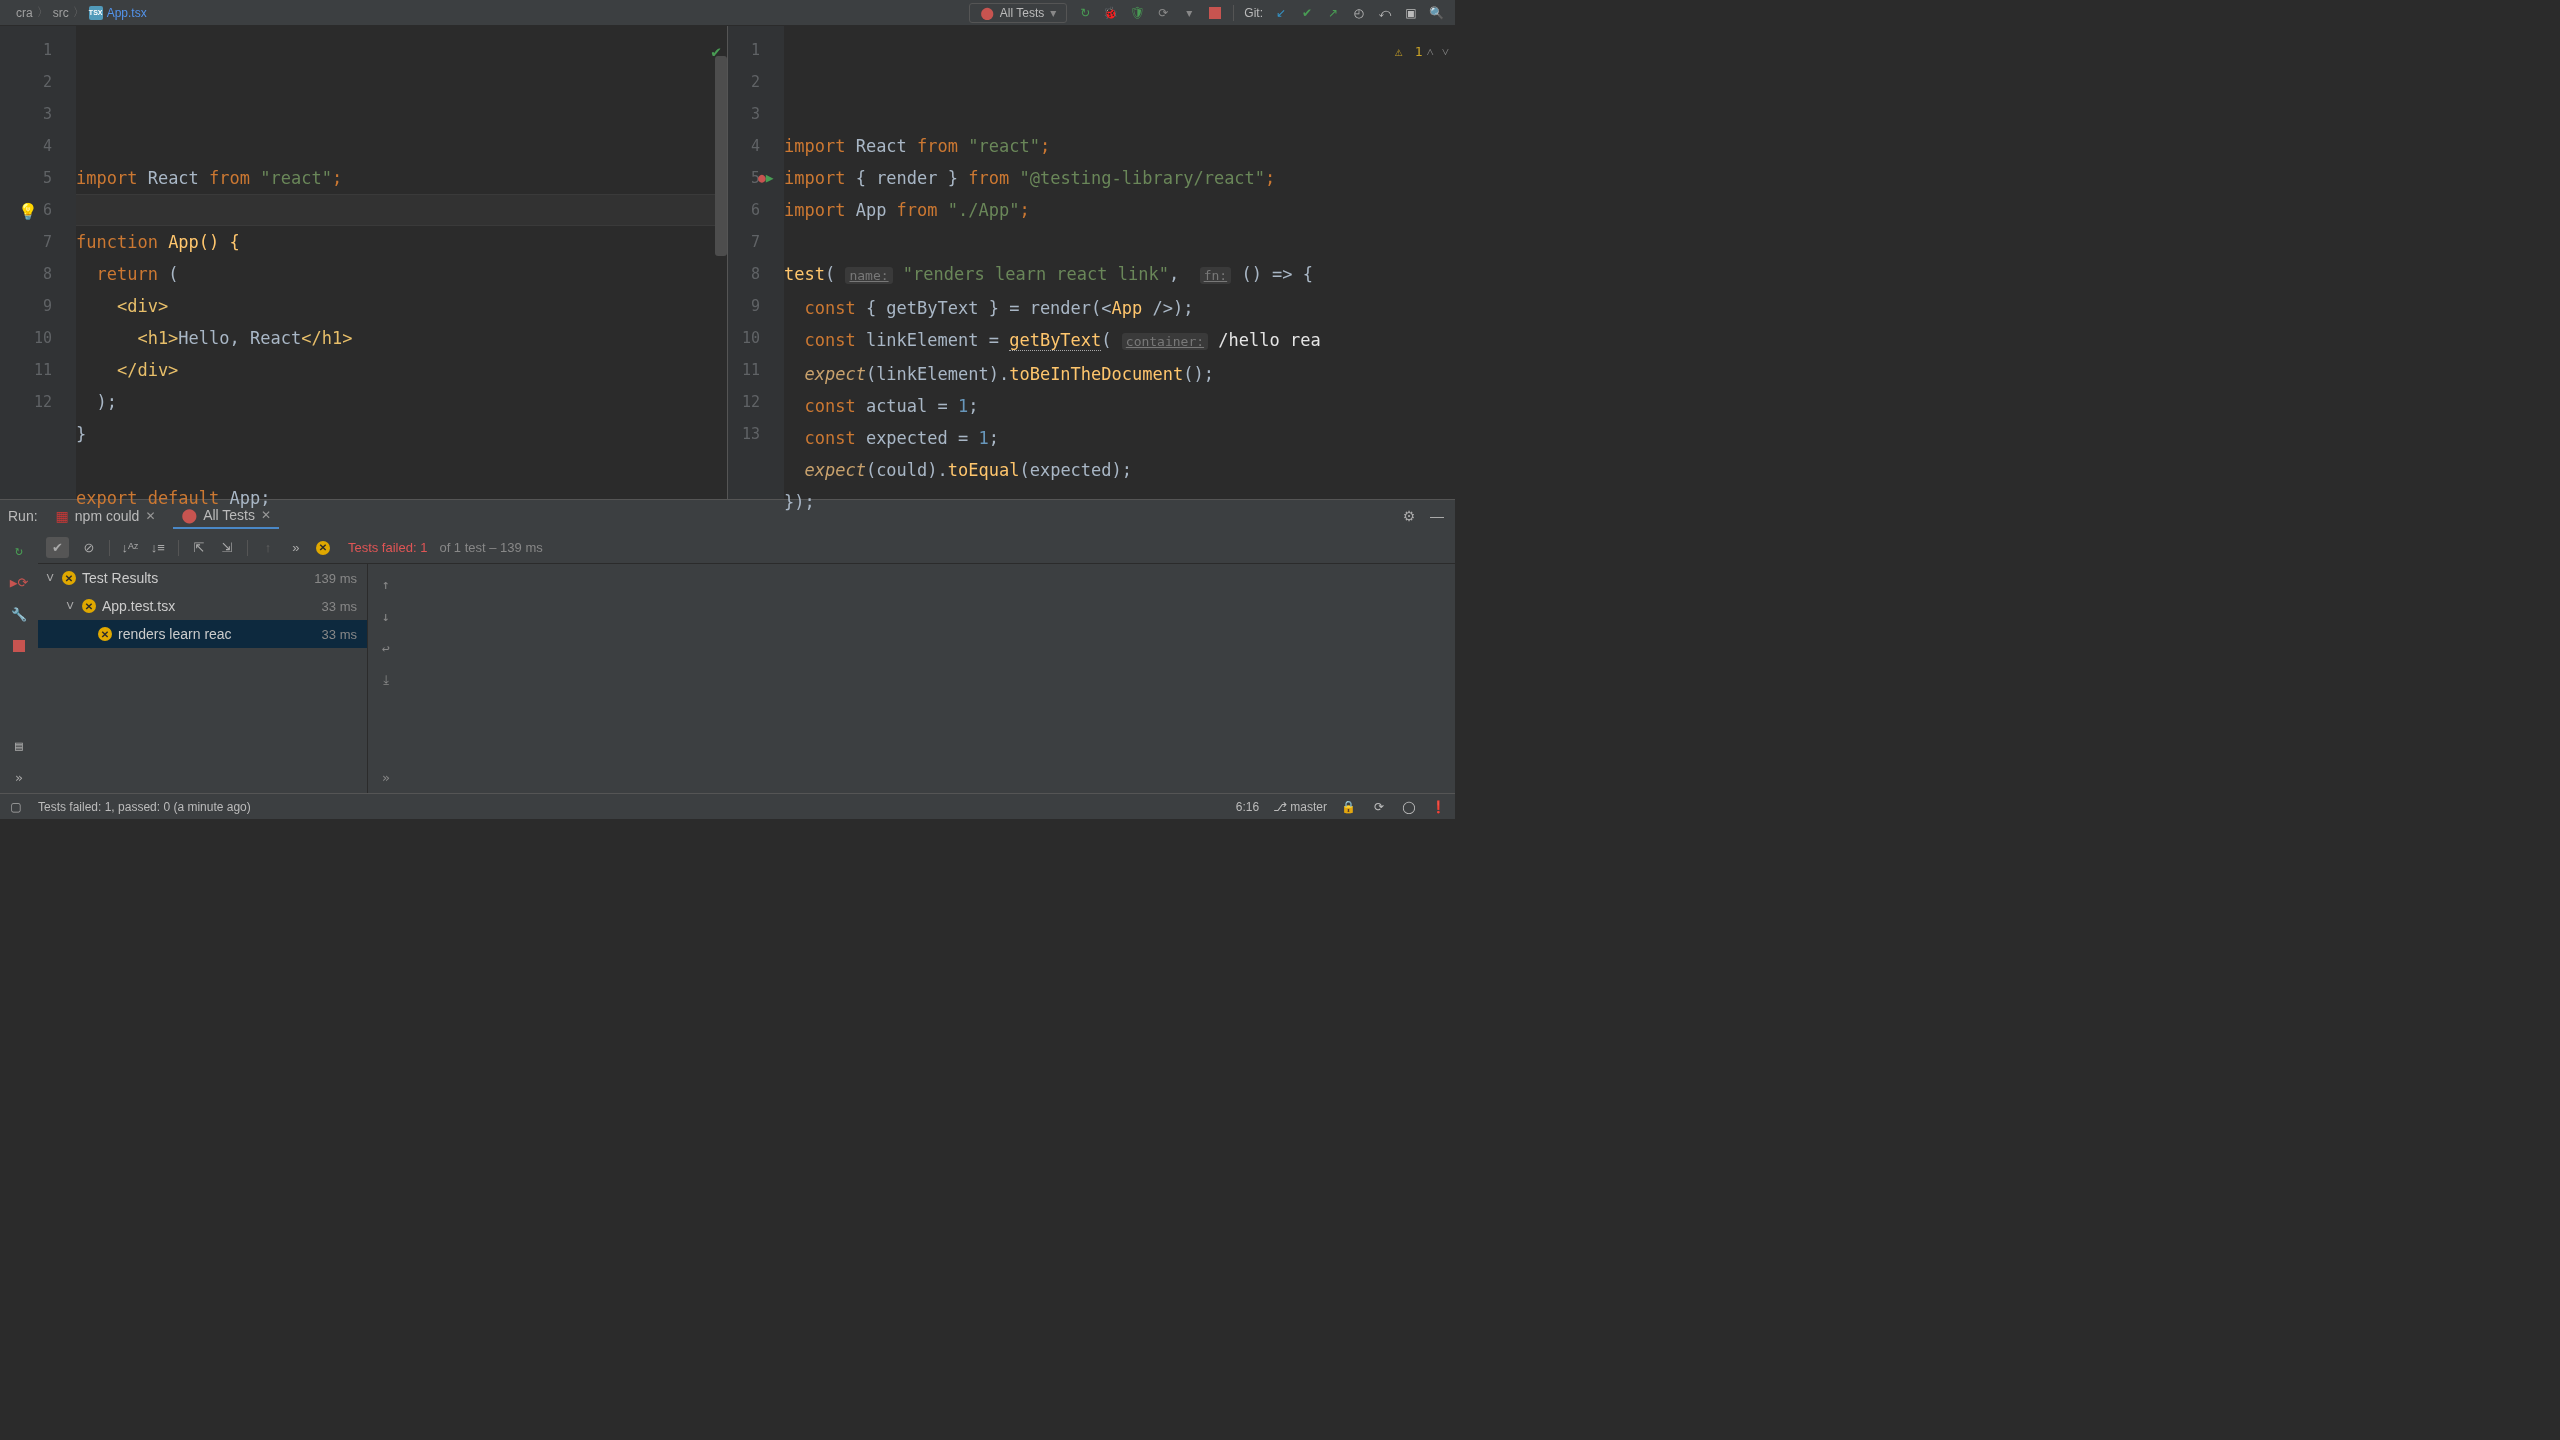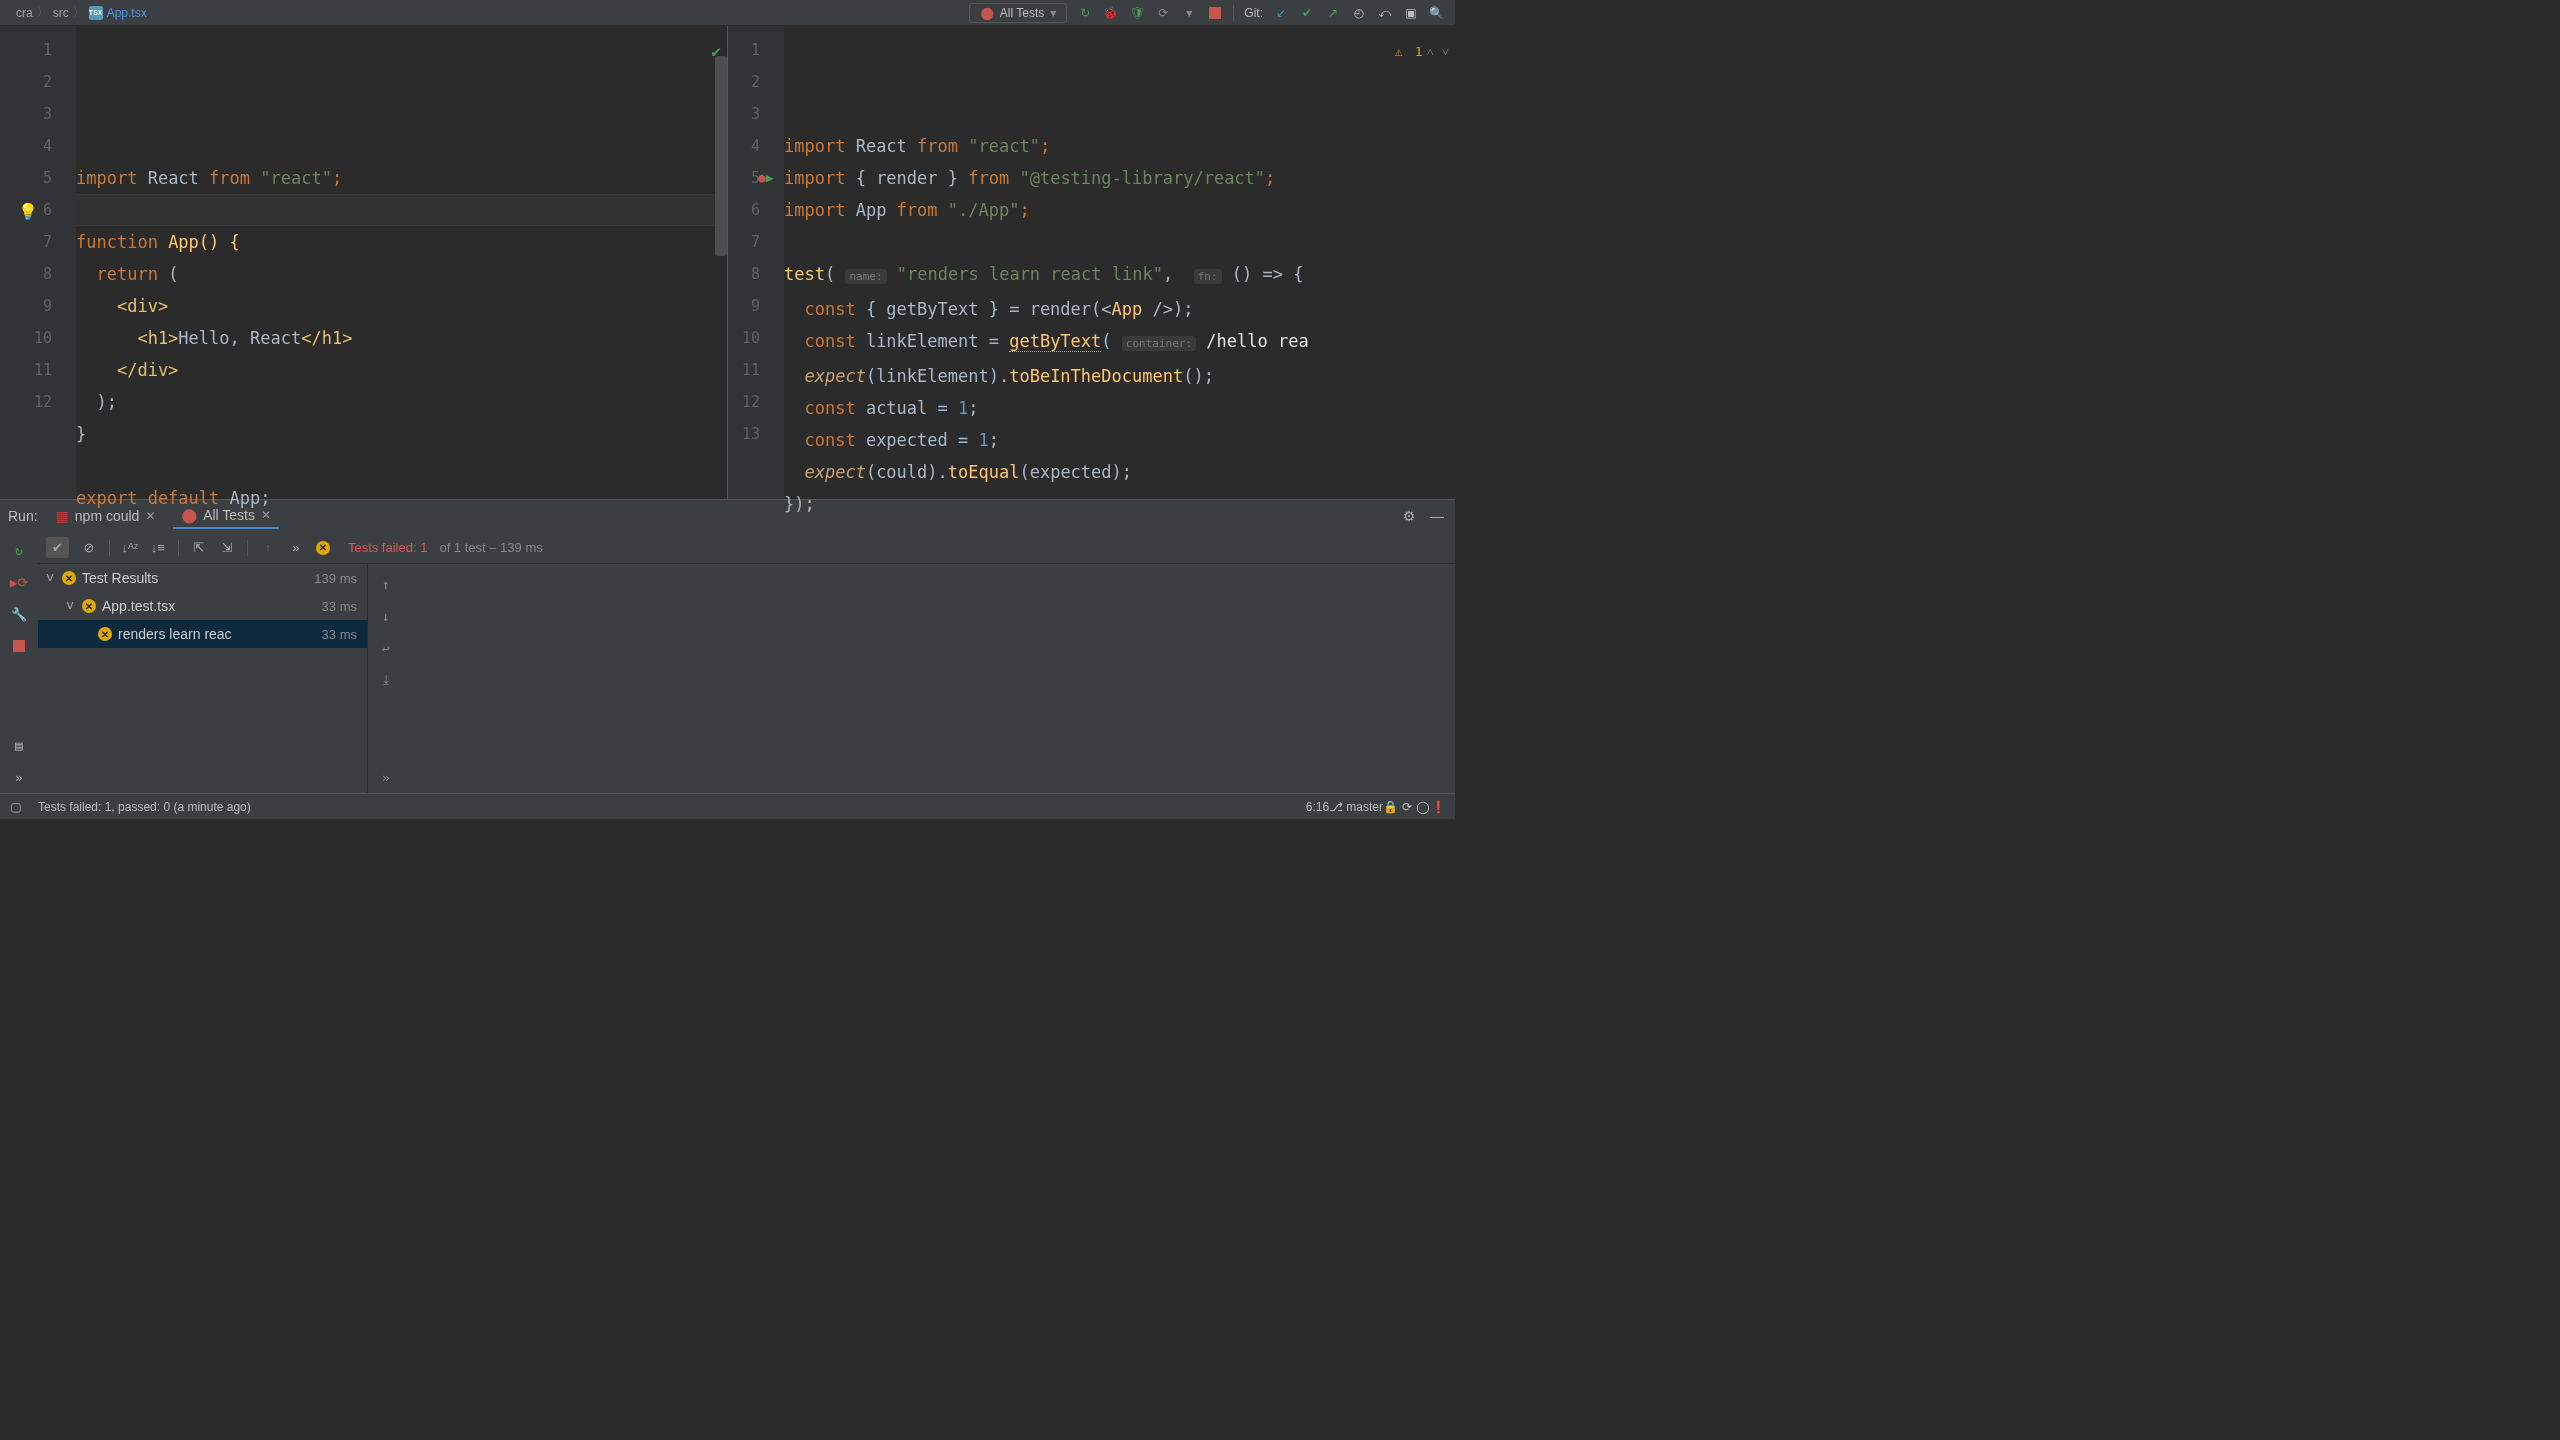--- a/index.html
+++ b/index.html
@@ -86,21 +86,21 @@
   padding-top: 8px;
   font-size: 17px;
   line-height: 32px;
   white-space: pre;
   position: relative;
 }
 .kw { color: #cc7832; }
 .str { color: #6a8759; }
 .fn { color: #ffc66d; }
 .tag { color: #e8bf6a; }
-.param-hint { color: #787878; font-size: 11px; background: #3a3a3a; padding: 1px 4px; border-radius: 3px; }
+.param-hint { color: #787878; font-size: 13px; background: #3a3a3a; padding: 1px 4px; border-radius: 3px; text-decoration: underline; }
 .italic { font-style: italic; color: #c9a26d; }
 .cursor-line { background: #323232; position: absolute; left: 0; right: 0; height: 32px; z-index: 0; }
 .cursor-line-border { border-top: 1px solid #3a3a3a; border-bottom: 1px solid #3a3a3a; }
 .run-panel {
   height: 294px;
   background: #3c3f41;
   display: flex;
   flex-direction: column;
   border-top: 1px solid #555;
 }
@@ -206,21 +206,21 @@
   background: #3c3f41;
   border-top: 1px solid #555;
   display: flex;
   align-items: center;
   font-family: -apple-system, sans-serif;
   font-size: 12px;
   color: #bbb;
   padding: 0 8px;
   gap: 14px;
 }
-.status-right { margin-left: auto; display: flex; align-items: center; }
+.status-right { margin-left: auto; display: flex; align-items: center; gap: 14px; }
 .bulb { position: absolute; left: -58px; top: 170px; font-size: 16px; }
 .check-mark { position: absolute; right: 6px; top: 10px; color: #499c54; font-size: 16px; }
 .warn-mark { position: absolute; right: 6px; top: 10px; color: #c9a227; font-size: 13px; display: flex; gap: 4px; align-items: center; }
 .scrollbar-v { position: absolute; right: 0; top: 30px; width: 12px; height: 200px; background: #4d4d4d; border-radius: 3px; }
 .tsx-icon {
   display:inline-block; width:14px; height:14px; background:#519aba; font-size:7px;
   color:#fff; text-align:center; line-height:14px; font-weight:bold; border-radius:2px;
 }
 .green-ic { color:#499c54; }
 .red-sq { width:12px; height:12px; background:#c75450; display:inline-block; }

